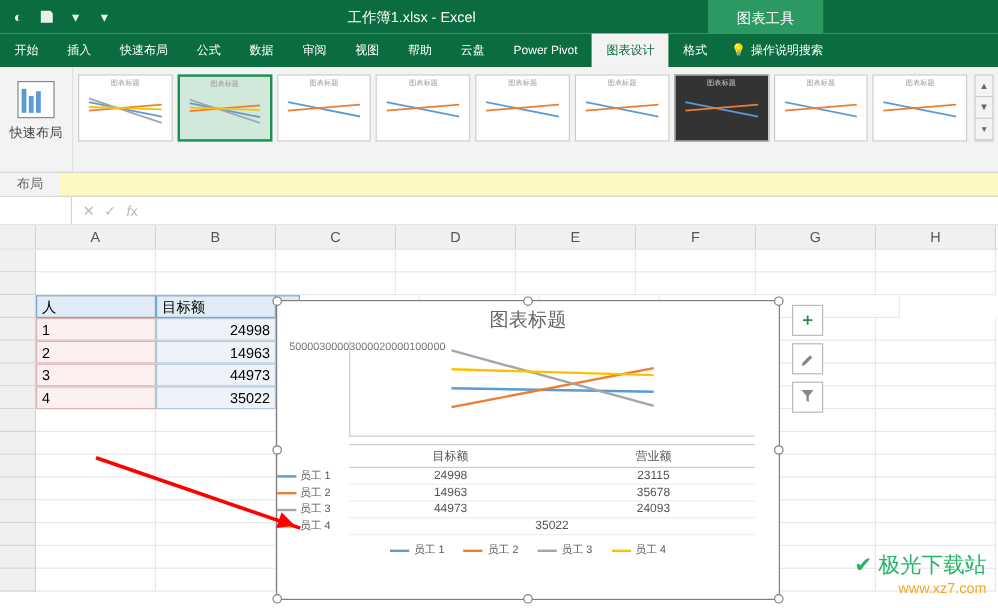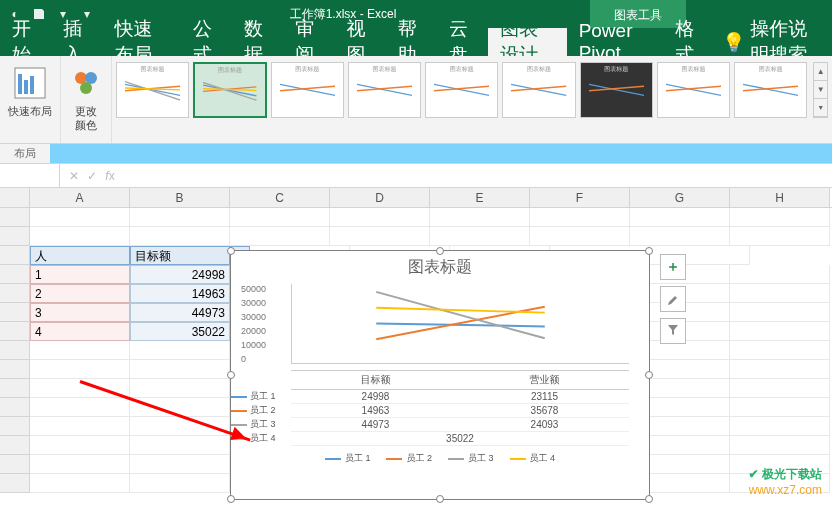--- a/index.html
+++ b/index.html
@@ -3,21 +3,21 @@
 <meta charset="utf-8">
 <style>
 *{box-sizing:border-box;margin:0;padding:0;font-family:"Microsoft YaHei",sans-serif}
 body{background:#fff;width:832px;height:507px;overflow:hidden;position:relative}
 .titlebar{height:28px;background:#0b6d3f;display:flex;align-items:center;color:#fff;font-size:12px;padding:0 6px}
 .titlebar .qat{display:flex;gap:6px;align-items:center}
 .titlebar .qat .ico{width:18px;height:18px;display:flex;align-items:center;justify-content:center;opacity:.9}
 .titlebar .title{flex:1;text-align:center;font-size:12px}
 .titlebar .ctx-tab{background:#2d9962;padding:2px 16px 0;font-size:12px;height:100%;display:flex;align-items:flex-end}
 .titlebar .ctx-tab div{padding:4px 8px}
-.ribbon-tabs{height:28px;background:#0b6d3f;display:flex;align-items:center;color:#fff;font-size:19px}
+.ribbon-tabs{height:28px;background:#0b6d3f;display:flex;align-items:center;color:#fff;font-size:10px}
 .ribbon-tabs .tab{padding:0 12px;height:100%;display:flex;align-items:center;cursor:pointer}
 .ribbon-tabs .tab.active{background:#f3f3f3;color:#0b6d3f}
 .ribbon-tabs .bulb{display:flex;align-items:center;gap:4px;padding:0 8px}
 .ribbon{height:88px;background:#f3f3f3;border-bottom:1px solid #d4d4d4;display:flex;align-items:stretch}
 .grp{display:flex;flex-direction:column;align-items:center;padding:4px 8px;border-right:1px solid #e0e0e0}
 .grp .big{font-size:11px;text-align:center;color:#444;line-height:1.3}
 .grp .icon-box{width:34px;height:34px;margin:6px 0 4px}
 .styles-gallery{flex:1;display:flex;gap:4px;padding:6px 4px;align-items:flex-start;overflow:hidden;position:relative}
 .style-thumb{width:80px;height:56px;border:1px solid #ccc;background:#fff;position:relative;cursor:pointer}
 .style-thumb.sel{border:2px solid #1a8f4f;background:#d2e8da}
@@ -42,38 +42,38 @@
 .cell.hdr{background:#e0ebf5;border:1px solid #7fa8d0;text-align:left;font-weight:500}
 .cell.data-a{background:#fdf0f0;border:1px solid #dcb4b4;text-align:left}
 .cell.data-b{background:#eef3fa;border:1px solid #b4c8dc}
 .chart-obj{position:absolute;left:230px;top:42px;width:420px;height:250px;border:1px solid #7f7f7f;background:#fff}
 .handle{position:absolute;width:8px;height:8px;background:#fff;border:1px solid #7f7f7f;border-radius:50%}
 .h-tl{left:-4px;top:-4px}.h-tr{right:-4px;top:-4px}.h-bl{left:-4px;bottom:-4px}.h-br{right:-4px;bottom:-4px}
 .h-t{left:50%;top:-4px;margin-left:-4px}.h-b{left:50%;bottom:-4px;margin-left:-4px}
 .h-l{left:-4px;top:50%;margin-top:-4px}.h-r{right:-4px;top:50%;margin-top:-4px}
 .chart-title{text-align:center;font-size:16px;color:#666;padding:6px 0}
 .plot{position:relative;height:80px;margin:0 20px 0 60px}
-.y-axis{position:absolute;left:-50px;top:0;bottom:0;width:45px;display:flex;flex-direction:column;justify-content:space-between;text-align:left;font-size:9px;color:#777}
+.y-axis{position:absolute;left:-50px;top:0;bottom:0;width:45px;display:flex;flex-direction:row;justify-content:space-between;text-align:right;font-size:9px;color:#777}
 .plot-area{position:absolute;left:0;right:0;top:0;bottom:0;border-left:1px solid #ccc;border-bottom:1px solid #ccc}
 svg.lines{width:100%;height:100%}
 .data-table{margin:6px 20px 0 60px;font-size:10px;color:#555}
 .dt-head{display:flex;border-top:1px solid #ccc;border-bottom:1px solid #ccc}
 .dt-head div{flex:1;text-align:center;padding:2px 0}
 .dt-row{display:flex;border-bottom:1px solid #eee}
 .dt-row .lgd{width:60px;margin-left:-60px;display:flex;align-items:center;gap:3px;font-size:9px}
 .lgd-line{width:16px;height:2px}
 .dt-row div.v{flex:1;text-align:center;padding:1px 0}
 .legend-bottom{display:flex;justify-content:center;gap:16px;font-size:9px;color:#555;padding:6px 0}
 .legend-bottom span{display:flex;align-items:center;gap:4px}
 .side-btns{position:absolute;left:660px;top:46px;display:flex;flex-direction:column;gap:6px}
 .side-btn{width:26px;height:26px;border:1px solid #bbb;background:#fff;display:flex;align-items:center;justify-content:center;font-size:14px;color:#555;cursor:pointer}
 .arrow{position:absolute;left:80px;top:380px;width:180px;height:3px;background:red;transform:rotate(19deg);transform-origin:left}
 .arrow:after{content:"";position:absolute;right:-2px;top:-6px;border:7px solid transparent;border-left:14px solid red}
 .watermark{position:absolute;right:10px;bottom:10px;text-align:right}
-.watermark .logo{font-size:12px;font-weight:bold;color:#27b36a}
+.watermark .logo{font-size:18px;font-weight:normal;color:#27b36a}
 .watermark .url{font-size:12px;color:#f5a623}
 .c1{background:#5b9bd5}.c2{background:#ed7d31}.c3{background:#a5a5a5}.c4{background:#ffc000}
 </style>
 </head>
 <body>
 
 <div class="titlebar">
   <div class="qat">
     <span class="ico">◐</span>
     <span class="ico">
@@ -94,48 +94,39 @@
 <div class="ribbon-tabs">
   <div class="tab">开始</div>
   <div class="tab">插入</div>
   <div class="tab">快速布局</div>
   <div class="tab">公式</div>
   <div class="tab">数据</div>
   <div class="tab">审阅</div>
   <div class="tab">视图</div>
   <div class="tab">帮助</div>
   <div class="tab">云盘</div>
+  <div class="tab">Power Pivot</div>
   <div class="tab active">图表设计</div>
-  <div class="tab">Power Pivot</div>
   <div class="tab">格式</div>
   <div class="bulb">
     <span>💡</span>
     <span>操作说明搜索</span>
   </div>
 </div>
 
 <div class="ribbon" style="position:relative">
   <div class="grp">
     <div class="icon-box"><svg viewBox="0 0 34 34">
           <rect x="2" y="2" width="30" height="30" fill="#fff" stroke="#888"></rect>
           <rect x="5" y="8" width="4" height="20" fill="#5b9bd5"></rect>
           <rect x="11" y="14" width="4" height="14" fill="#5b9bd5"></rect>
           <rect x="17" y="10" width="4" height="18" fill="#5b9bd5"></rect>
         </svg></div>
     <div class="big">快速布局</div>
   </div>
-  <div class="grp">
-    <div class="icon-box"><svg viewBox="0 0 34 34">
-          <circle cx="12" cy="12" r="6" fill="#ed7d31"></circle>
-          <circle cx="22" cy="12" r="6" fill="#5b9bd5"></circle>
-          <circle cx="17" cy="22" r="6" fill="#70ad47"></circle>
-        </svg></div>
-    <div class="big" style="white-space:pre-line">更改
-颜色</div>
-  </div>
   <div class="styles-gallery">
     <div class="style-thumb">
         <div class="thumb-title">图表标题</div>
         <svg class="thumb-lines" viewBox="0 0 60 30">
           <line x1="0" y1="8" x2="60" y2="20" stroke="#5b9bd5" stroke-width="1.5"></line>
           <line x1="0" y1="15" x2="60" y2="10" stroke="#ed7d31" stroke-width="1.5"></line>
           <line x1="0" y1="5" x2="60" y2="25" stroke="#a5a5a5" stroke-width="1.5"></line>
           <line x1="0" y1="12" x2="60" y2="14" stroke="#ffc000" stroke-width="1.5"></line>
         </svg>
       </div>
@@ -197,21 +188,21 @@
           <line x1="0" y1="15" x2="60" y2="10" stroke="#ed7d31" stroke-width="1.5"></line>
         </svg>
       </div>
     <div class="gallery-scroll">
         <div>▲</div>
         <div>▼</div>
         <div>▾</div>
       </div>
   </div>
 </div>
-<div style="display:flex;background:#7dd3fc;border-bottom:1px solid #d4d4d4">
+<div style="display:flex;background:#fef9c3;border-bottom:1px solid #d4d4d4">
   <div class="under-label" style="width:50px">布局</div>
 </div>
 
 <div class="formula-bar">
   <div class="name-box"></div>
   <div class="fb-btns">
     <span>✕</span>
     <span>✓</span>
     <span><i>f</i>x</span>
   </div>

